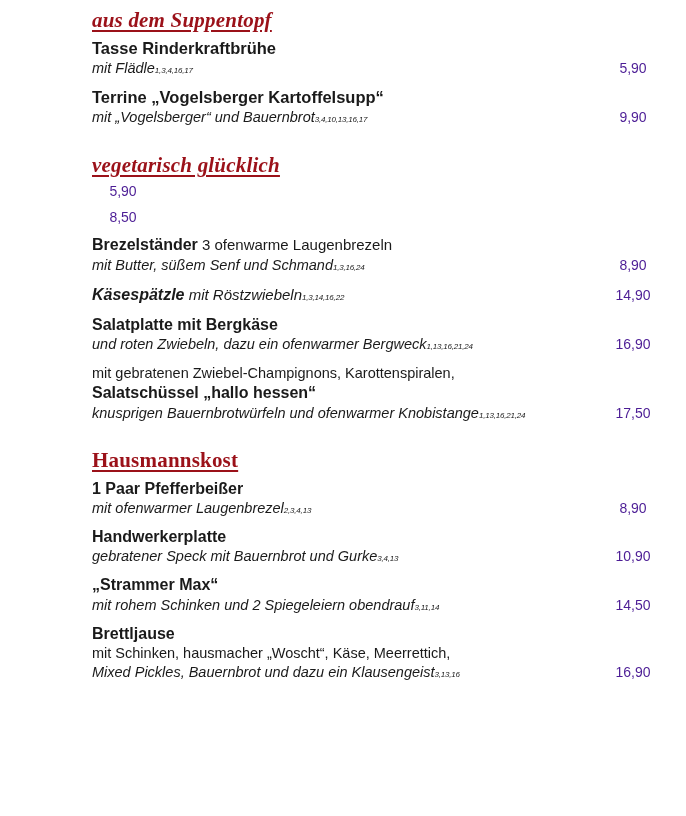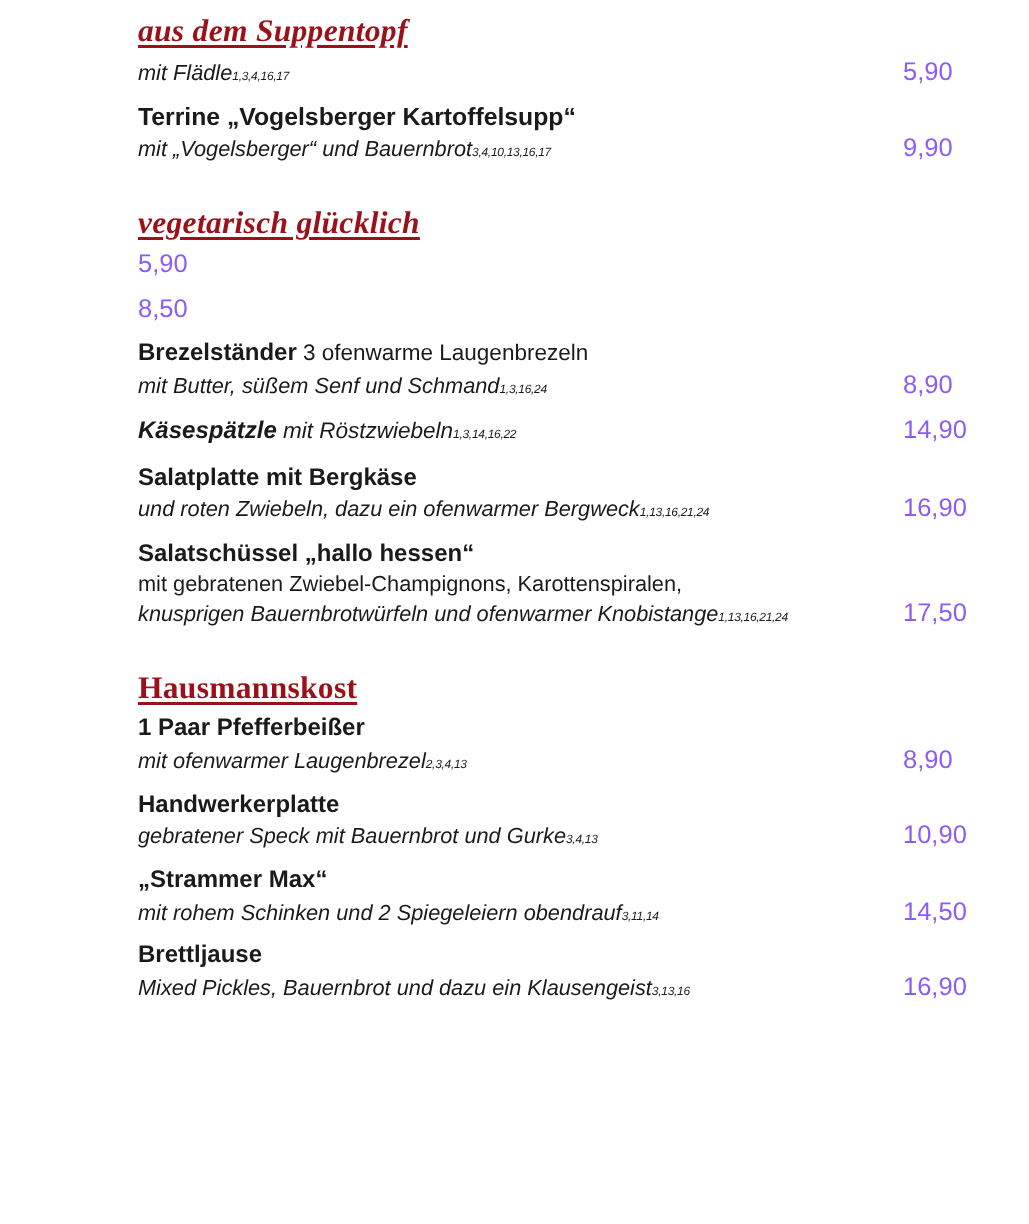--- a/index.html
+++ b/index.html
@@ -50,24 +50,24 @@
     justify-content: space-between;
   }
   .text-col {
     flex: 1 1 auto;
     padding-right: 12px;
     font-style: italic;
   }
   .price {
     flex: 0 0 auto;
     width: 62px;
-    text-align: left;
-    font-size: 17px;
+    text-align: center;
+    font-size: 14px;
     font-family: "Liberation Sans", sans-serif;
-    color: #8b5cf6;
+    color: #4c1d95;
     white-space: nowrap;
   }
   .line {
     line-height: 1.28;
   }
   .main-line {
     font-size: 16px;
     font-weight: bold;
   }
   .main-line .reg {
@@ -96,20 +96,21 @@
 </head>
 <body>
 
 <div class="page">
 
   <div class="section soup-section">
     <h2 class="section-title">aus dem Suppentopf</h2>
     <div class="items">
 
       <div class="item">
+        <div class="line main-line">Tasse Rinderkraftbrühe</div>
         <div class="row">
           <div class="text-col line sub-line"><span>mit Flädle</span><sup class="allerg">1,3,4,16,17</sup></div>
           <div class="price">5,90</div>
         </div>
       </div>
 
       <div class="item">
         <div class="line main-line">Terrine „Vogelsberger Kartoffelsupp“</div>
         <div class="row">
           <div class="text-col line sub-line"><span>mit „Vogelsberger“ und Bauernbrot</span><sup class="allerg">3,4,10,13,16,17</sup></div>
@@ -153,22 +154,22 @@
 
       <div class="item">
         <div class="line main-line">Salatplatte mit Bergkäse</div>
         <div class="row">
           <div class="text-col line sub-line"><span>und roten Zwiebeln, dazu ein ofenwarmer Bergweck</span><sup class="allerg">1,13,16,21,24</sup></div>
           <div class="price">16,90</div>
         </div>
       </div>
 
       <div class="item">
+        <div class="line sub-line">mit gebratenen Zwiebel-Champignons, Karottenspiralen,</div>
         <div class="line main-line">Salatschüssel „hallo hessen“</div>
-        <div class="line sub-line">mit gebratenen Zwiebel-Champignons, Karottenspiralen,</div>
         <div class="row">
           <div class="text-col line sub-line"><span>knusprigen Bauernbrotwürfeln und ofenwarmer Knobistange</span><sup class="allerg">1,13,16,21,24</sup></div>
           <div class="price">17,50</div>
         </div>
       </div>
 
     </div>
   </div>
 
   <div class="section gap-top">
@@ -194,20 +195,21 @@
       <div class="item">
         <div class="line main-line">„Strammer Max“</div>
         <div class="row">
           <div class="text-col line sub-line"><span>mit rohem Schinken und 2 Spiegeleiern obendrauf</span><sup class="allerg">3,11,14</sup></div>
           <div class="price">14,50</div>
         </div>
       </div>
 
       <div class="item">
         <div class="line main-line">Brettljause</div>
+        <div class="line sub-line">mit Schinken, hausmacher „Woscht“, Käse, Meerrettich,</div>
         <div class="row">
           <div class="text-col line sub-line"><span>Mixed Pickles, Bauernbrot und dazu ein Klausengeist</span><sup class="allerg">3,13,16</sup></div>
           <div class="price">16,90</div>
         </div>
       </div>
 
     </div>
   </div>
 
 </div>

